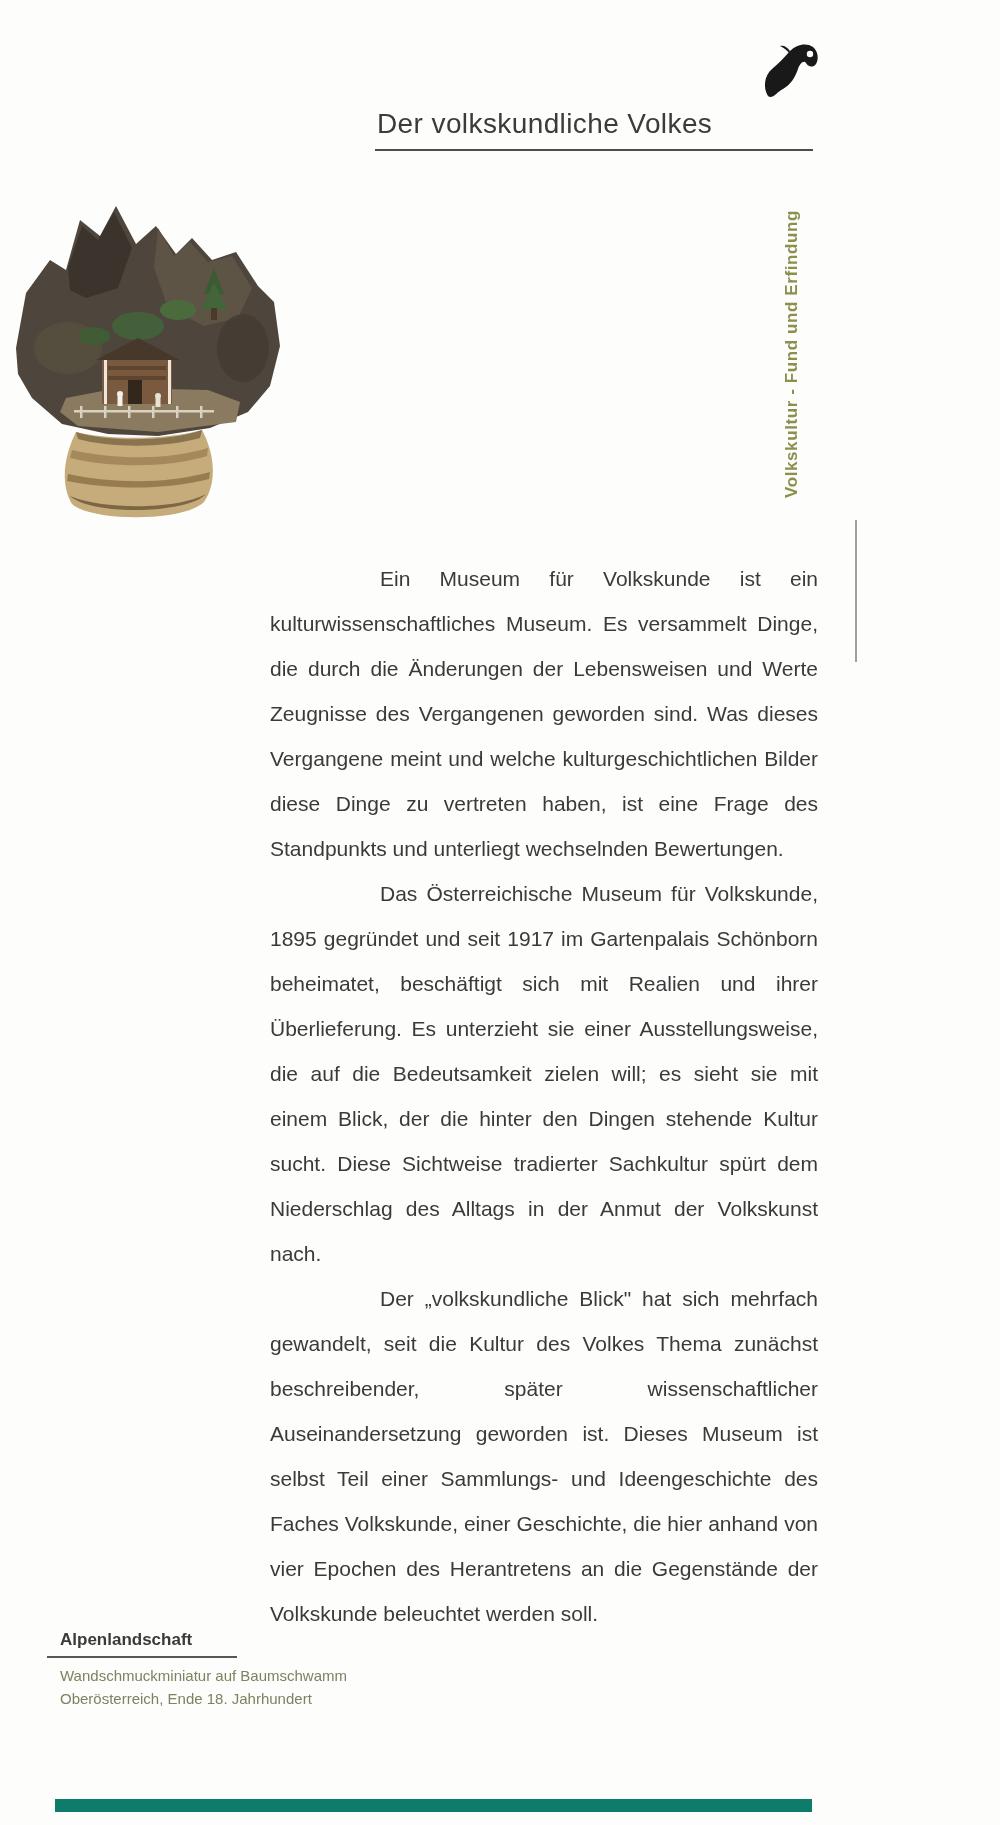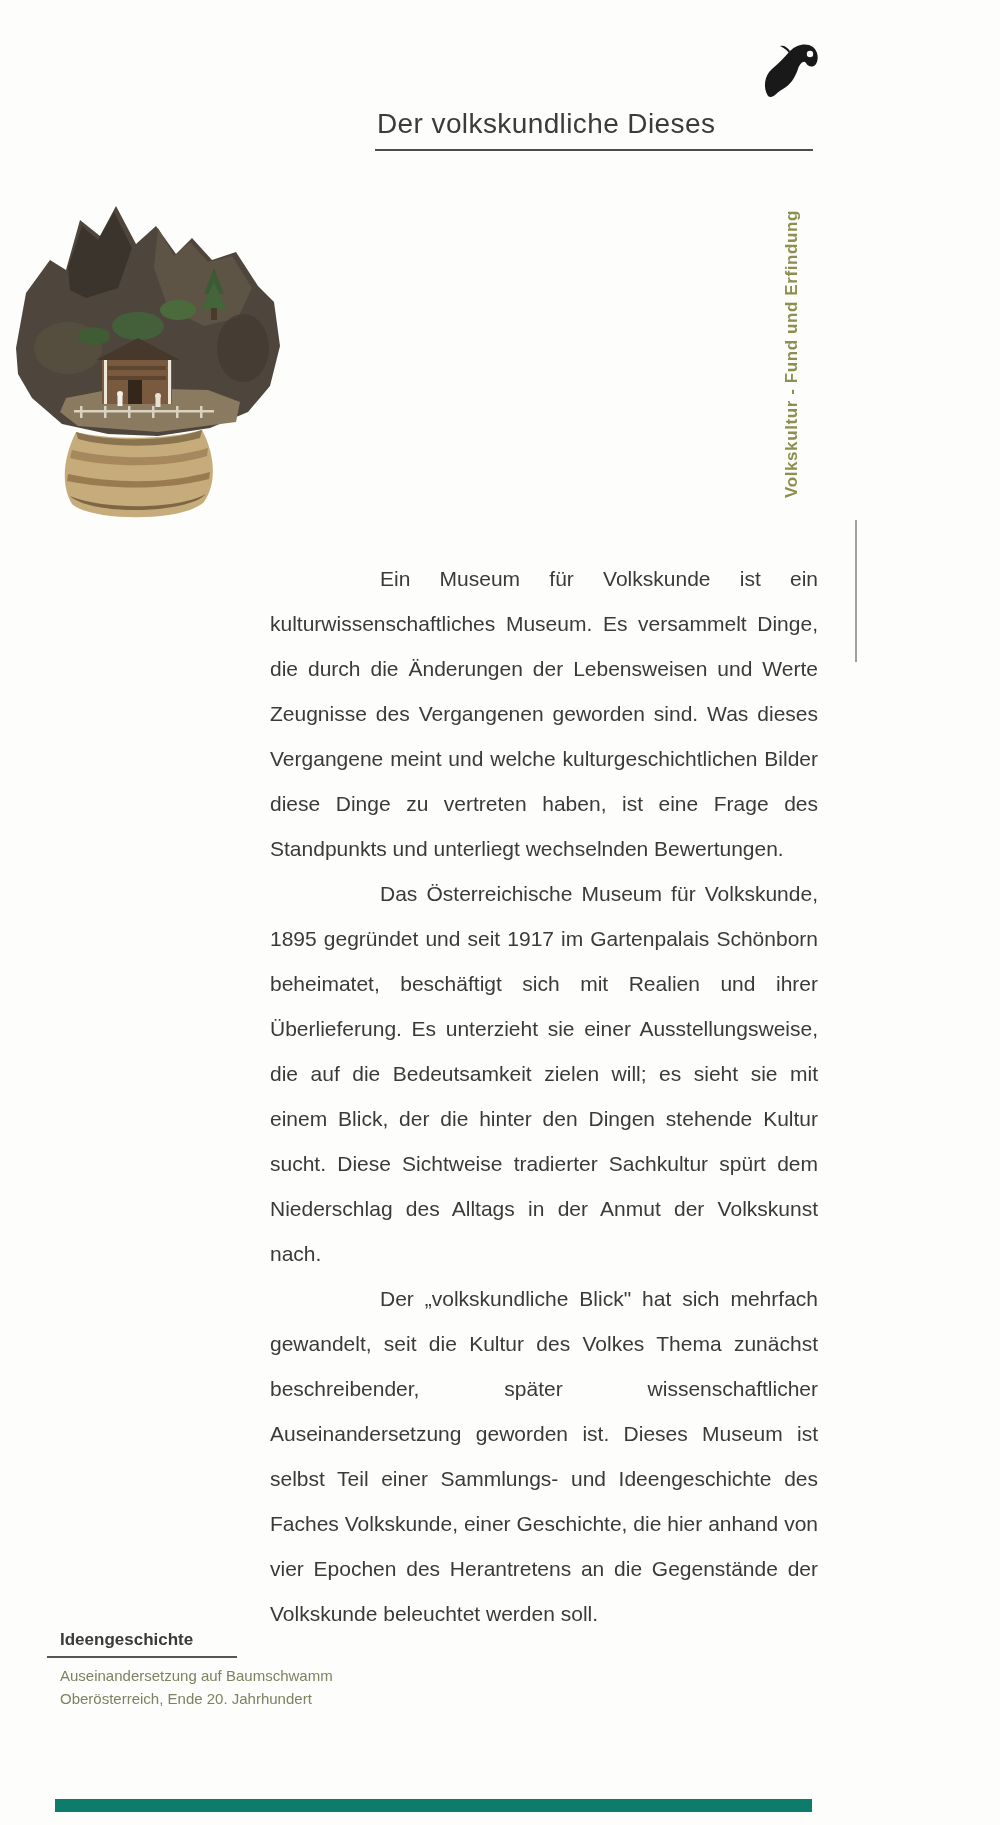--- a/index.html
+++ b/index.html
@@ -127,21 +127,21 @@
 <div class="page">
 
   <div class="logo">
     <svg width="62" height="66" viewBox="0 0 62 66" xmlns="http://www.w3.org/2000/svg">
       <path d="M8,56 C3,48 4,36 12,29 C18,24 24,18 30,11 C36,5 46,2 53,7 C58,11 59,19 56,24 C53,28 48,27 46,23 C44,20 40,23 38,29 C35,38 30,45 23,49 C17,52 12,60 8,56 Z" fill="#191919"></path>
       <circle cx="50" cy="14" r="3.2" fill="#ffffff"></circle>
       <path d="M30,11 C27,7 24,5 20,6 C24,8 27,10 29,13 Z" fill="#191919"></path>
     </svg>
   </div>
 
-  <div class="title">Der volkskundliche Dieses</div>
+  <div class="title">Der volkskundliche Volkes</div>
   <div class="title-rule"></div>
 
   <div class="vertical-label">Volkskultur - Fund und Erfindung</div>
 
   <div class="artwork">
     <svg width="284" height="324" viewBox="0 0 284 324" xmlns="http://www.w3.org/2000/svg">
 
       <path d="M8,150 L18,95 L42,62 L58,72 L72,22 L92,38 L108,8 L128,46 L148,28 L168,56 L184,40 L204,62 L228,54 L250,88 L266,104 L272,148 L262,188 L240,214 L202,230 L150,238 L100,236 L54,226 L24,200 L10,176 Z" fill="#4e463c"></path>
       <path d="M60,70 L74,28 L90,42 L106,14 L124,50 L110,90 L78,100 L62,92 Z" fill="#3b342c"></path>
       <path d="M150,30 L166,58 L182,44 L200,64 L224,58 L244,90 L230,120 L196,128 L160,110 L146,70 Z" fill="#5d5446"></path>
@@ -189,21 +189,21 @@
 
   <div class="body-text">
     <p>Ein Museum für Volkskunde ist ein kulturwissenschaftliches Museum. Es versammelt Dinge, die durch die Änderungen der Lebensweisen und Werte Zeugnisse des Vergangenen geworden sind. Was dieses Vergangene meint und welche kulturgeschichtlichen Bilder diese Dinge zu vertreten haben, ist eine Frage des Standpunkts und unterliegt wechselnden Bewertungen.</p>
     <p>Das Österreichische Museum für Volkskunde, 1895 gegründet und seit 1917 im Gartenpalais Schönborn beheimatet, beschäftigt sich mit Realien und ihrer Überlieferung. Es unterzieht sie einer Ausstellungsweise, die auf die Bedeutsamkeit zielen will; es sieht sie mit einem Blick, der die hinter den Dingen stehende Kultur sucht. Diese Sichtweise tradierter Sachkultur spürt dem Niederschlag des Alltags in der Anmut der Volkskunst nach.</p>
     <p>Der „volkskundliche Blick" hat sich mehrfach gewandelt, seit die Kultur des Volkes Thema zunächst beschreibender, später wissenschaftlicher Auseinandersetzung geworden ist. Dieses Museum ist selbst Teil einer Sammlungs- und Ideengeschichte des Faches Volkskunde, einer Geschichte, die hier anhand von vier Epochen des Herantretens an die Gegenstände der Volkskunde beleuchtet werden soll.</p>
   </div>
 
   <div class="edge-line"></div>
 
   <div class="caption">
-    <div class="caption-title">Ideengeschichte</div>
+    <div class="caption-title">Alpenlandschaft</div>
     <div class="caption-rule"></div>
-    <div class="caption-line">Auseinandersetzung auf Baumschwamm</div>
-    <div class="caption-line" style="margin-top:2px;">Oberösterreich, Ende 20. Jahrhundert</div>
+    <div class="caption-line">Wandschmuckminiatur auf Baumschwamm</div>
+    <div class="caption-line" style="margin-top:2px;">Oberösterreich, Ende 18. Jahrhundert</div>
   </div>
 
   <div class="bottom-bar"></div>
 
 </div>
 
 </body></html>

